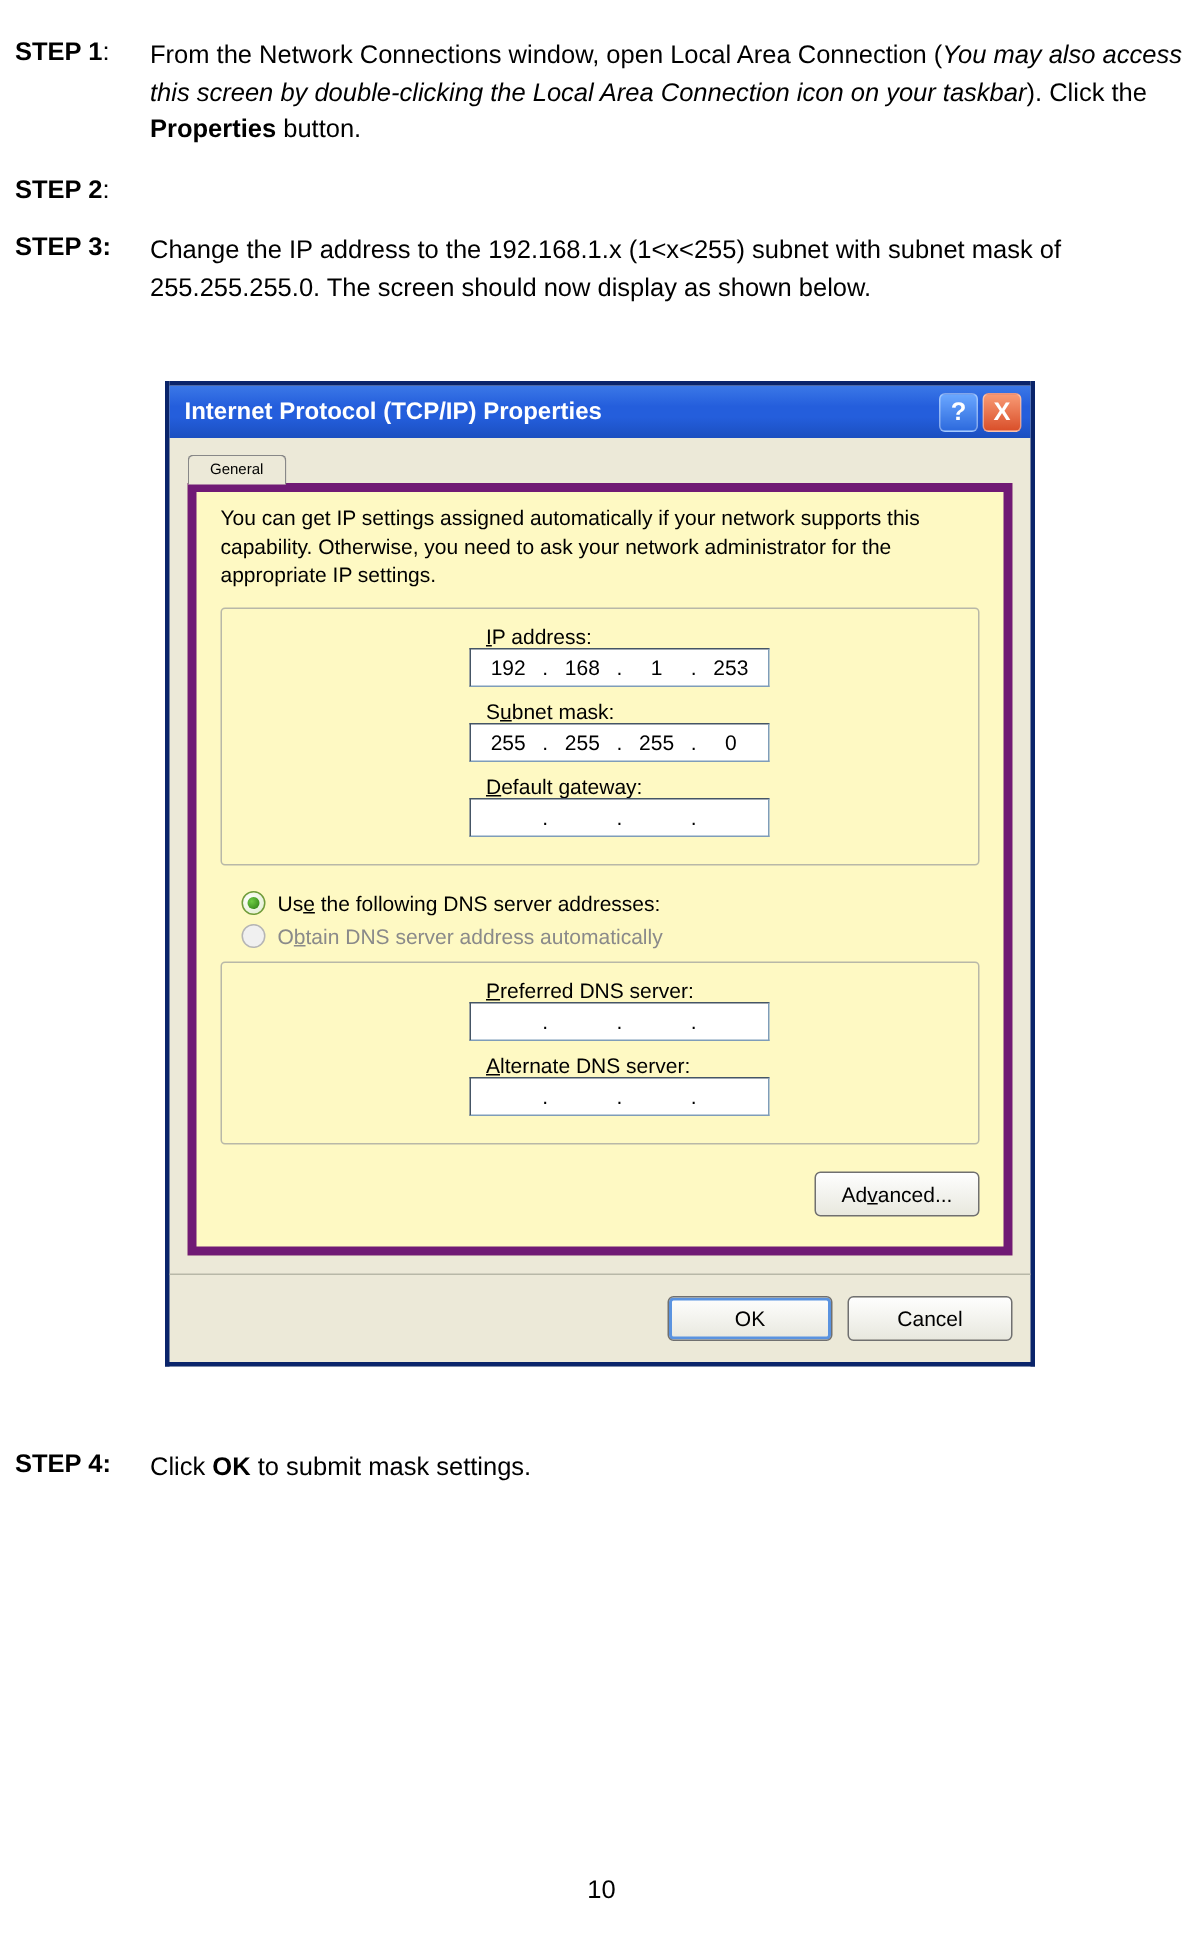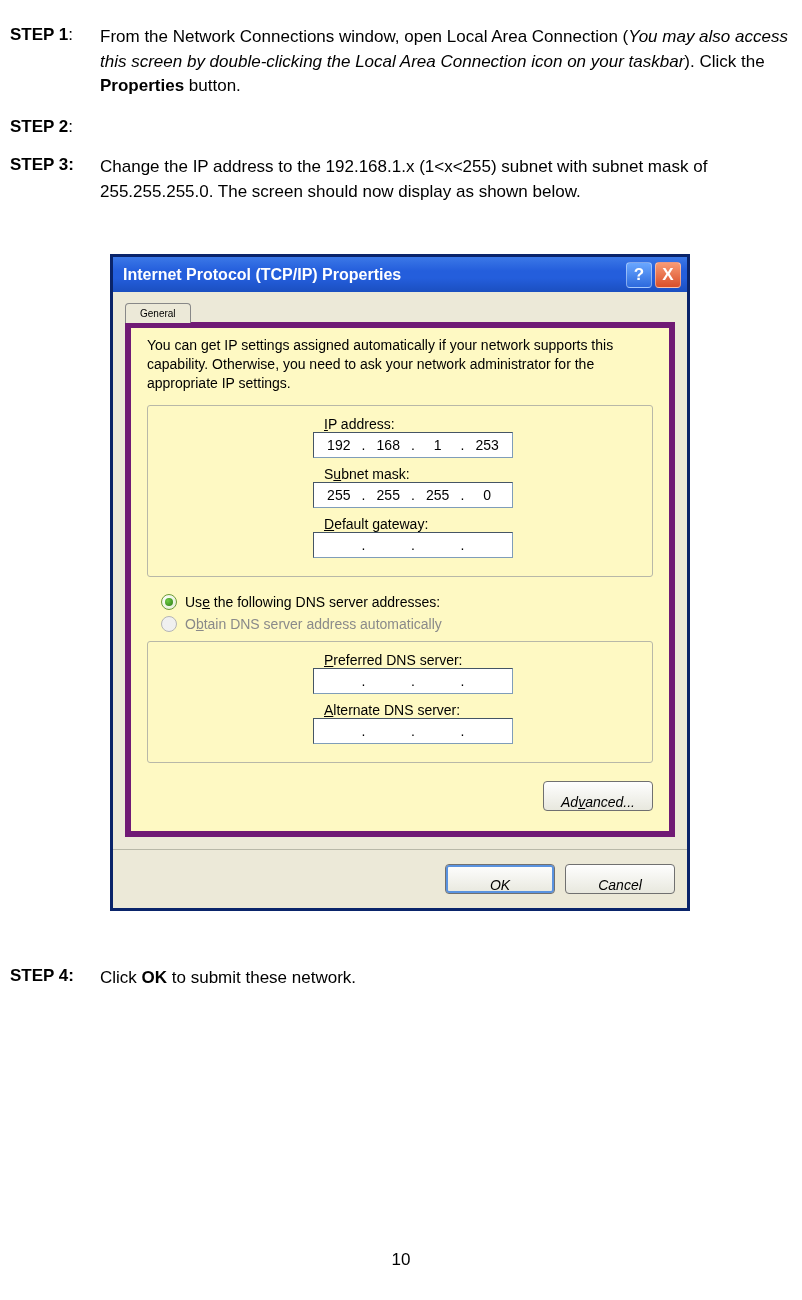--- a/index.html
+++ b/index.html
@@ -173,23 +173,22 @@
     .xp-button {
       min-width: 110px;
       height: 30px;
       background: linear-gradient(#fefefe, #e8e8de);
       border: 1px solid #707070;
       border-radius: 4px;
       font-family: Tahoma, sans-serif;
       font-size: 14px;
       padding: 0 14px;
       display: inline-flex;
-      align-items: flex-end;
+      align-items: center;
       justify-content: center;
-      font-style: italic;
     }
     .xp-button.default {
       box-shadow: 0 0 0 2px #5a93e0 inset;
     }
     .xp-bottom {
       border-top: 1px solid #b8b8a8;
       padding: 14px 12px 14px 12px;
       display: flex;
       justify-content: flex-end;
       gap: 10px;
@@ -330,17 +329,17 @@
     <div class="xp-bottom">
       <div class="xp-button default">OK</div>
       <div class="xp-button">Cancel</div>
     </div>
   </div>
 </div>
 
 <div class="step-row" style="margin-top:55px">
   <div class="step-label">STEP 4:</div>
   <div class="step-text">
-    <span>Click </span><b>OK</b><span> to submit these network.</span>
+    <span>Click </span><b>OK</b><span> to submit mask settings.</span>
   </div>
 </div>
 
 <div class="page-number">10</div>
 
 </body></html>

